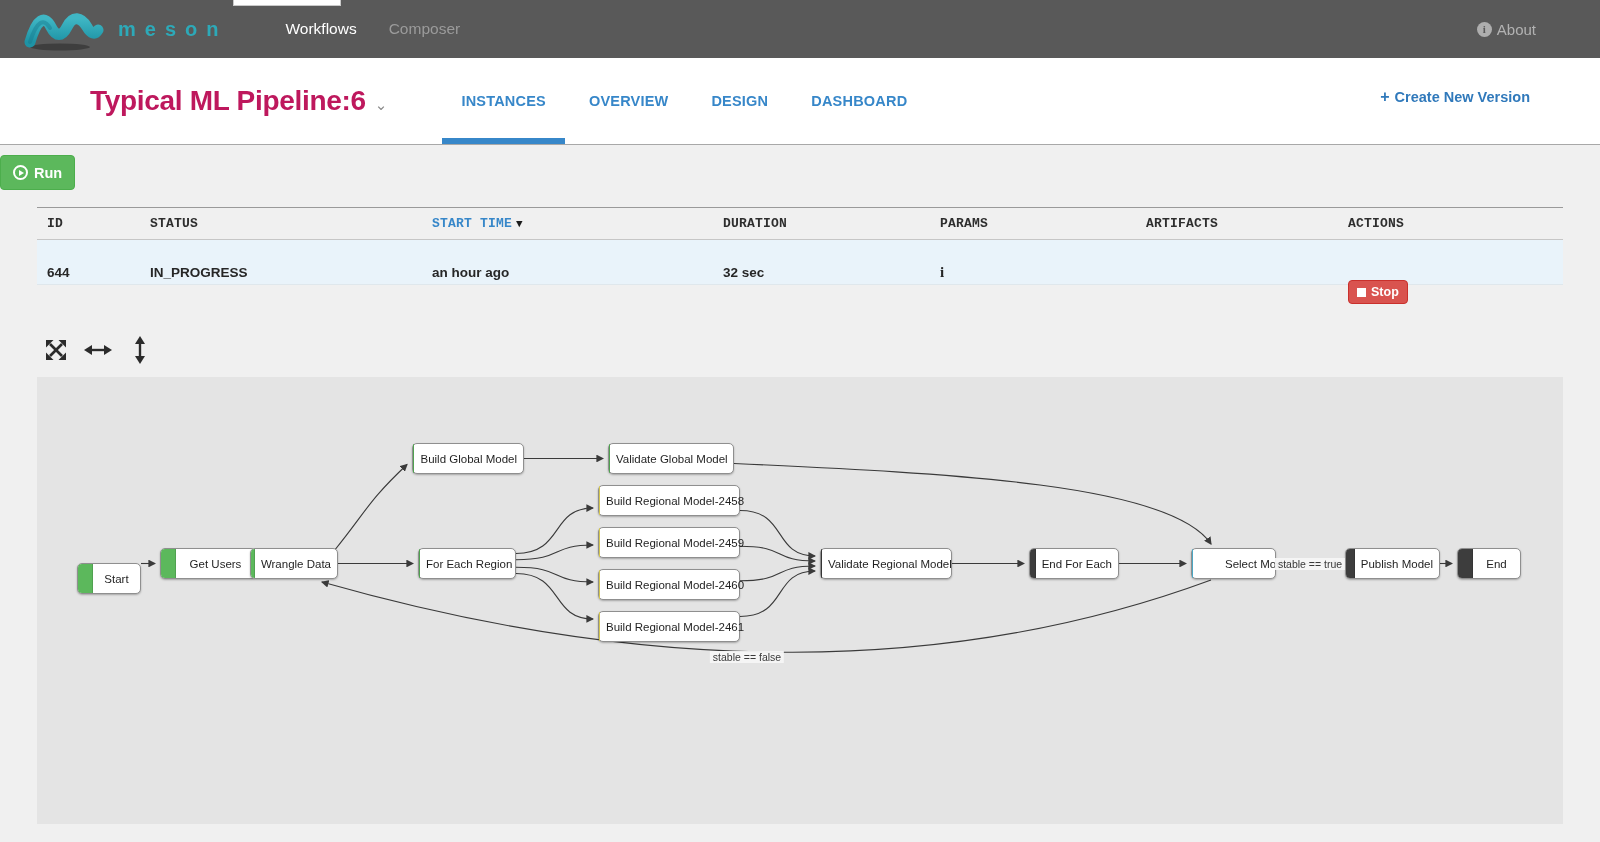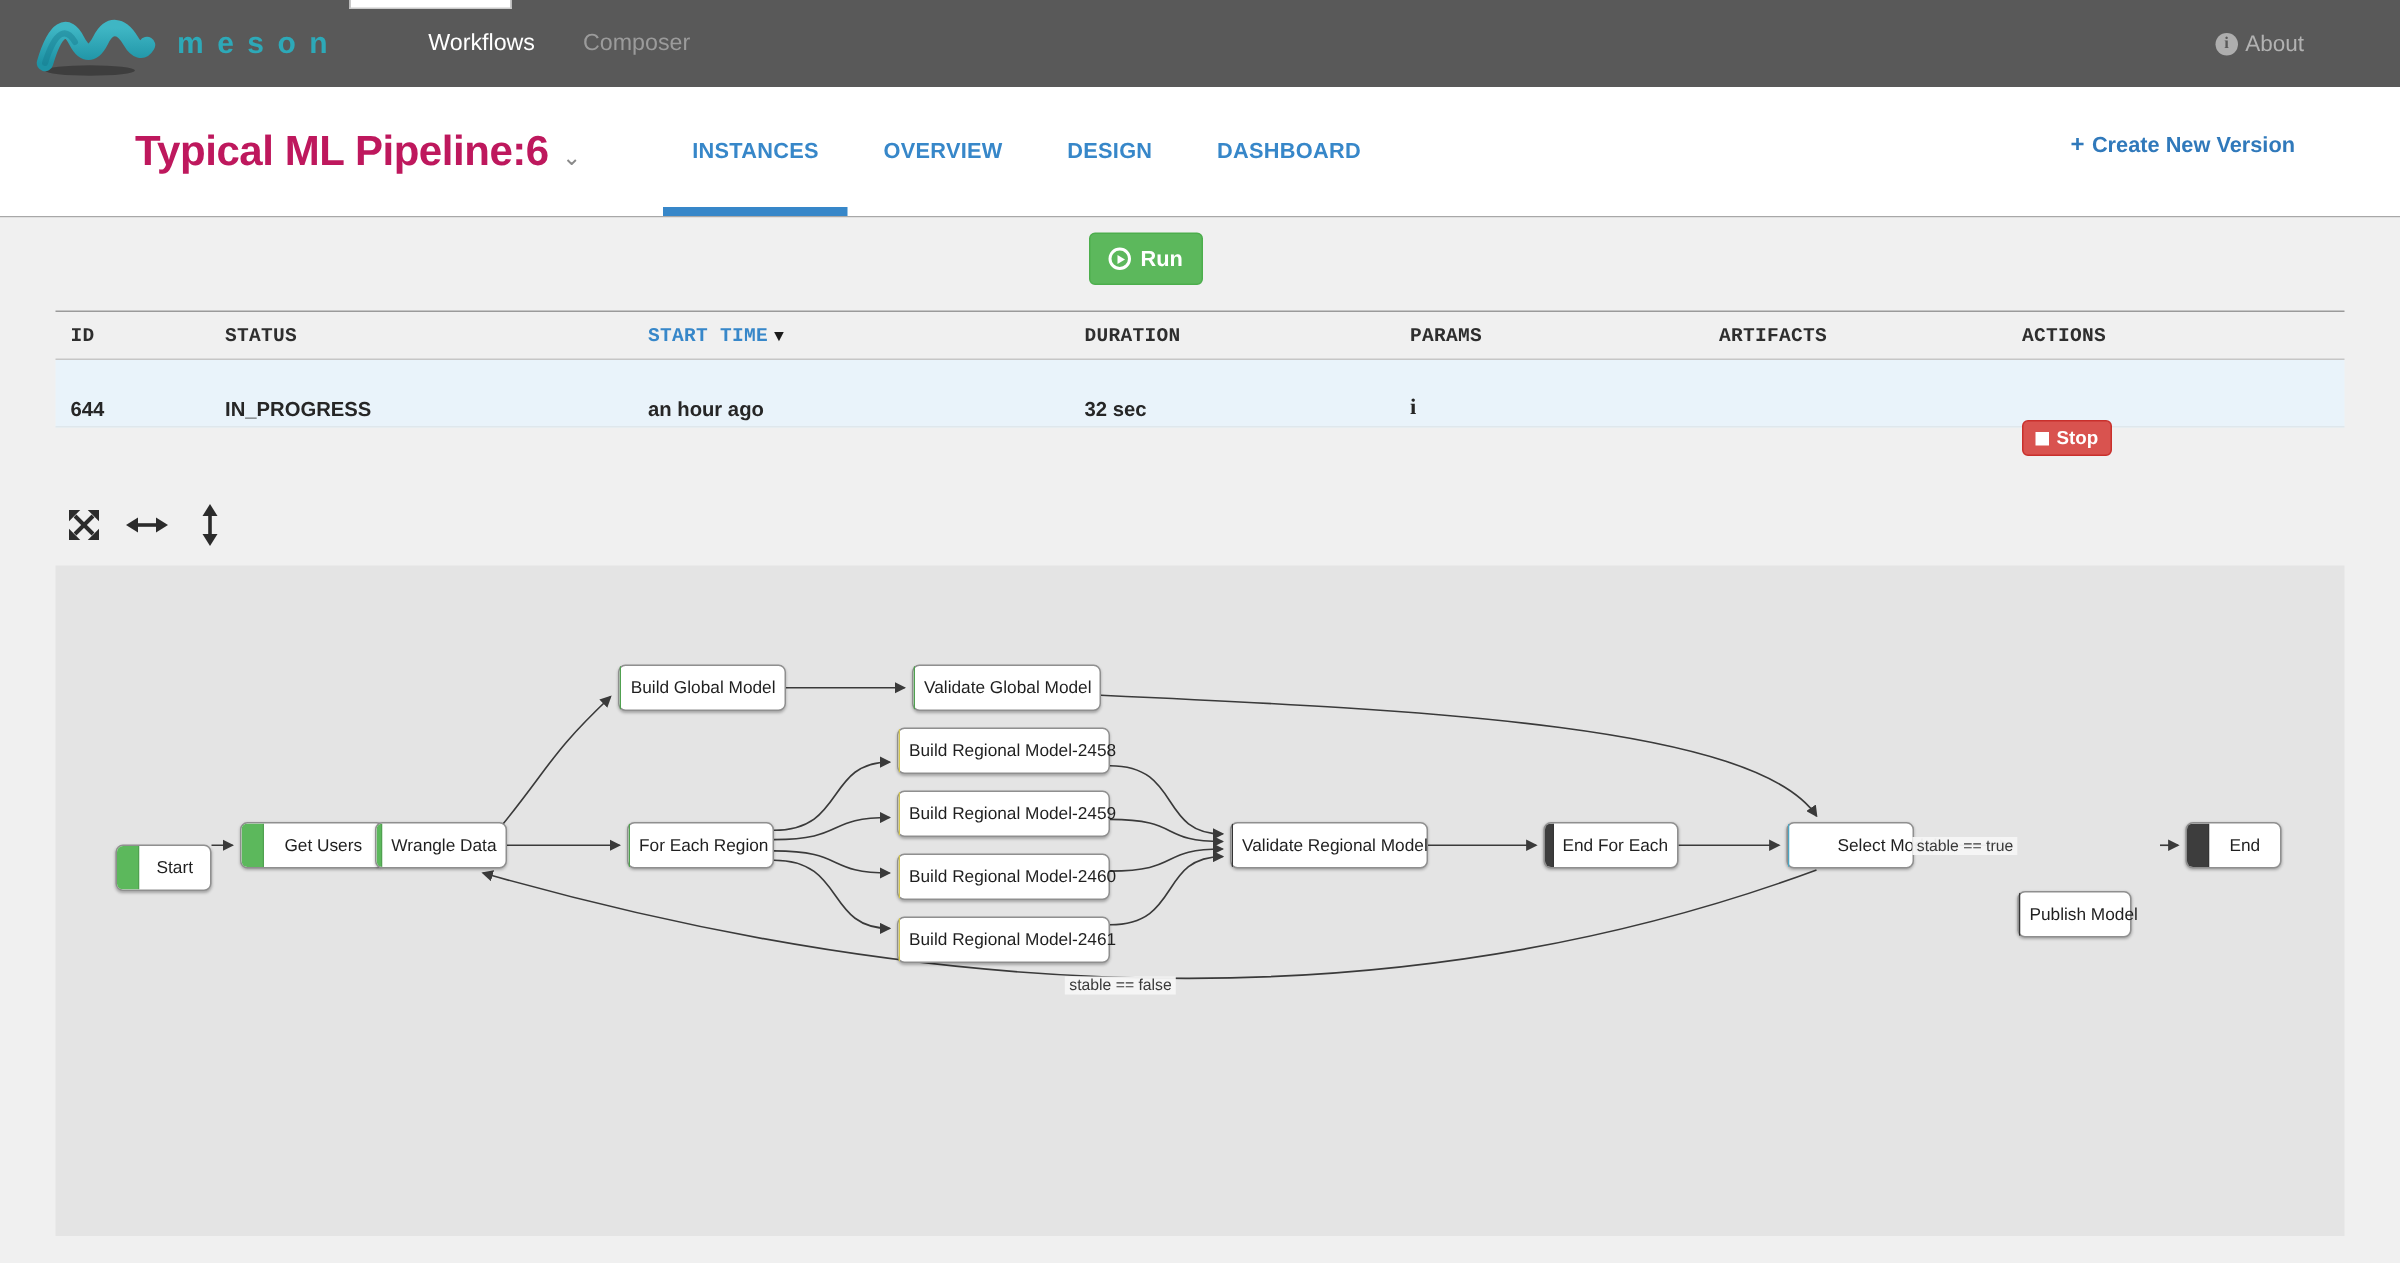--- a/index.html
+++ b/index.html
@@ -36,21 +36,21 @@
     margin-right:39px; font-size:14.5px; font-weight:600; color:#3787c9;
     letter-spacing:0.2px; cursor:pointer; }
   .tab.active::after { content:""; position:absolute; left:-17px; right:-17px;
     bottom:0; height:6px; background:#3787c9; }
   .create-link { position:absolute; right:70px; top:30px; color:#3079bb;
     font-size:14.5px; font-weight:600; cursor:pointer; display:flex; align-items:center; }
   .create-link .plus { font-weight:bold; font-size:16px; margin-right:5px; }
 
   
   .section { position:relative; background:#f0f0f0; height:697px; }
-  .run-row { display:flex; justify-content:center; padding:10px 72px 0 0; }
+  .run-row { display:flex; justify-content:flex-start; padding:10px 72px 0 0; }
   .btn-run { background:#5cb85c; border:1px solid #4cae4c; border-radius:4px;
     color:#fff; font-size:14.5px; font-weight:bold; padding:6px 12px;
     display:inline-flex; align-items:center; height:35px; cursor:pointer; }
   .play-icon { width:15px; height:15px; border:2px solid #fff; border-radius:50%;
     display:inline-flex; align-items:center; justify-content:center; margin-right:6px; }
   .play-icon i { display:block; width:0; height:0; border-top:3px solid transparent;
     border-bottom:3px solid transparent; border-left:5px solid #fff; margin-left:1px; }
 
   .table-wrap { margin:17px 37px 0 37px; }
   .grid-row { display:grid;
@@ -274,21 +274,21 @@
         <div class="nlabel">Validate Regional Model</div>
       </div>
       <div class="node" style="left: 992px; top: 171px; width: 90px;">
         <div class="stripe" style="background: rgb(61, 61, 61);"></div>
         <div class="nlabel">End For Each</div>
       </div>
       <div class="node" style="left: 1154px; top: 171px; width: 85px; gap: 26px;">
         <div class="stripe" style="background: rgb(86, 190, 222);"></div>
         <div class="nlabel">Select Model</div>
       </div>
-      <div class="node" style="left: 1308px; top: 171px; width: 76px; margin-top: 46px;">
+      <div class="node" style="left: 1308px; top: 171px; width: 95px;">
         <div class="stripe" style="background: rgb(61, 61, 61);"></div>
         <div class="nlabel">Publish Model</div>
       </div>
       <div class="node" style="left: 1420px; top: 171px; width: 64px;">
         <div class="stripe" style="background: rgb(61, 61, 61);"></div>
         <div class="nlabel">End</div>
       </div>
       <span class="edge-label" style="left: 1273px; top: 187px;">stable == true</span>
       <span class="edge-label" style="left: 710px; top: 280px;">stable == false</span>
     </div>

